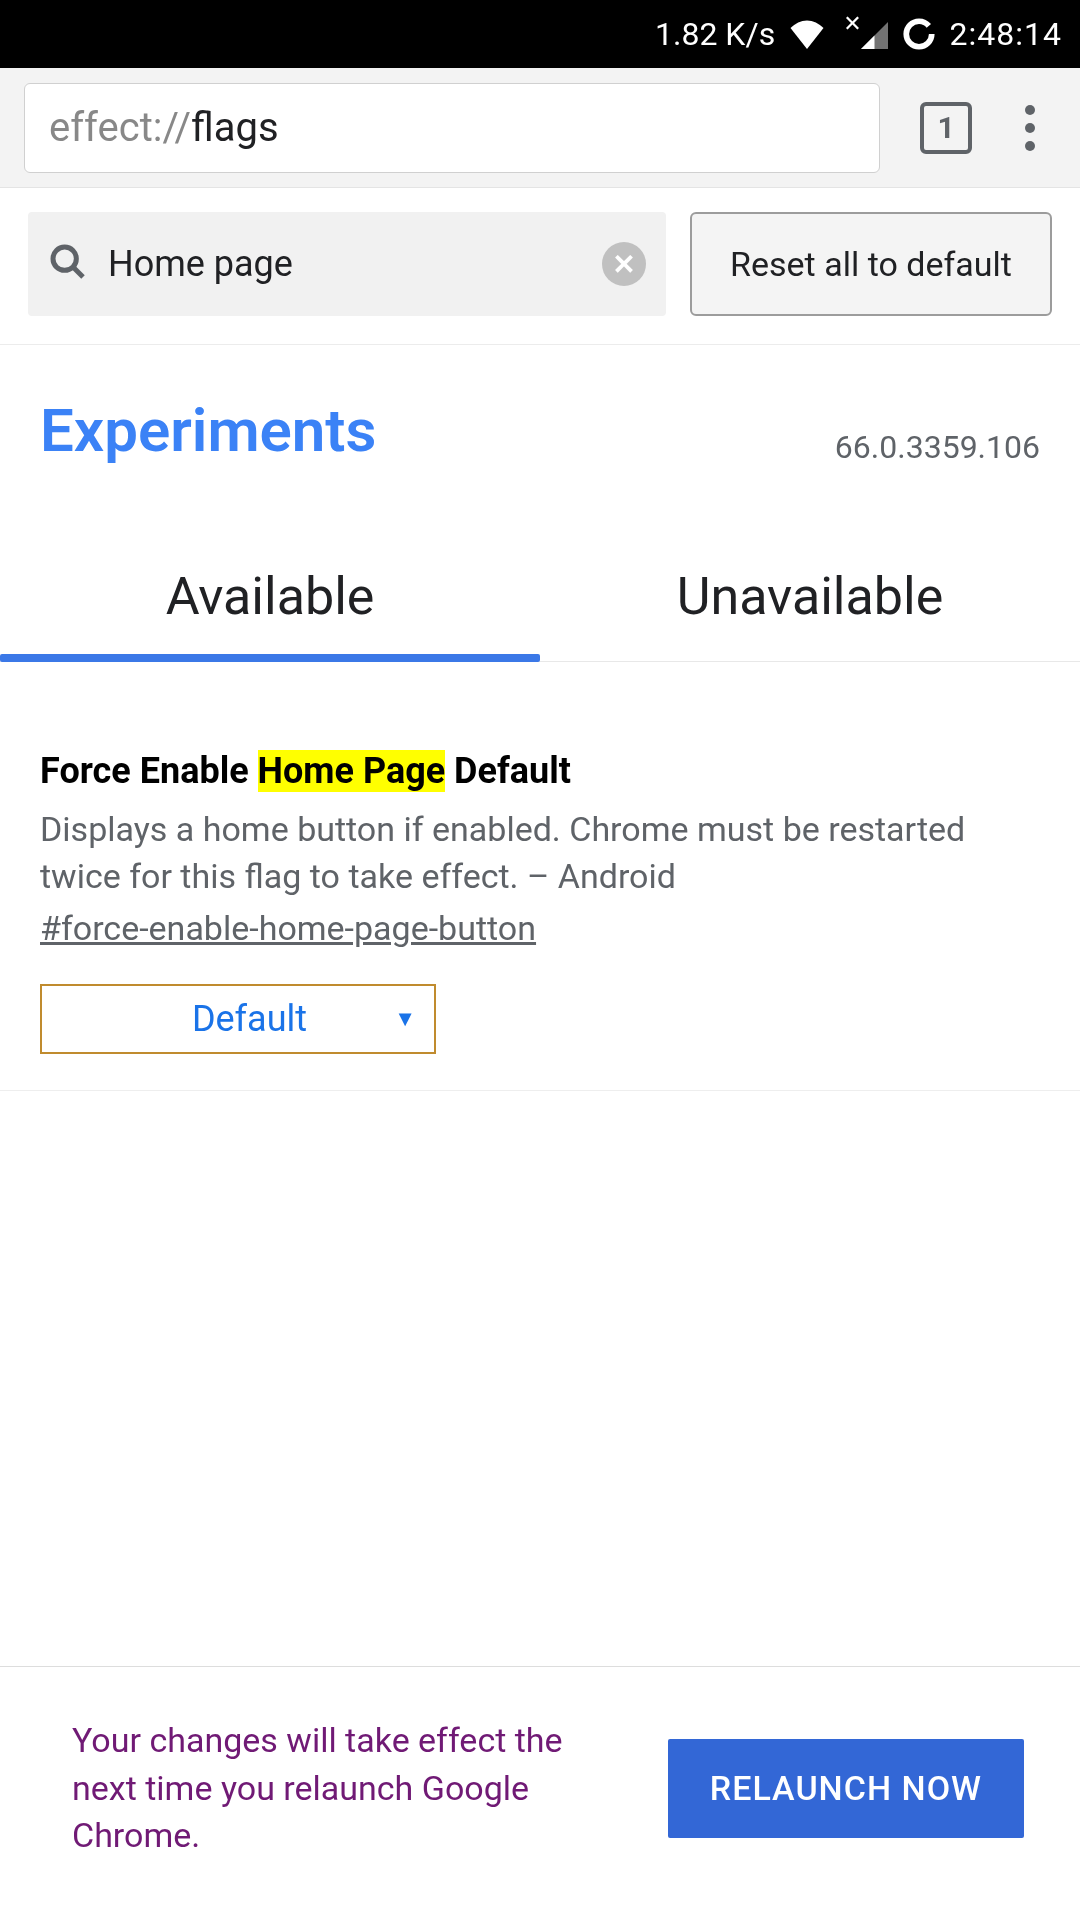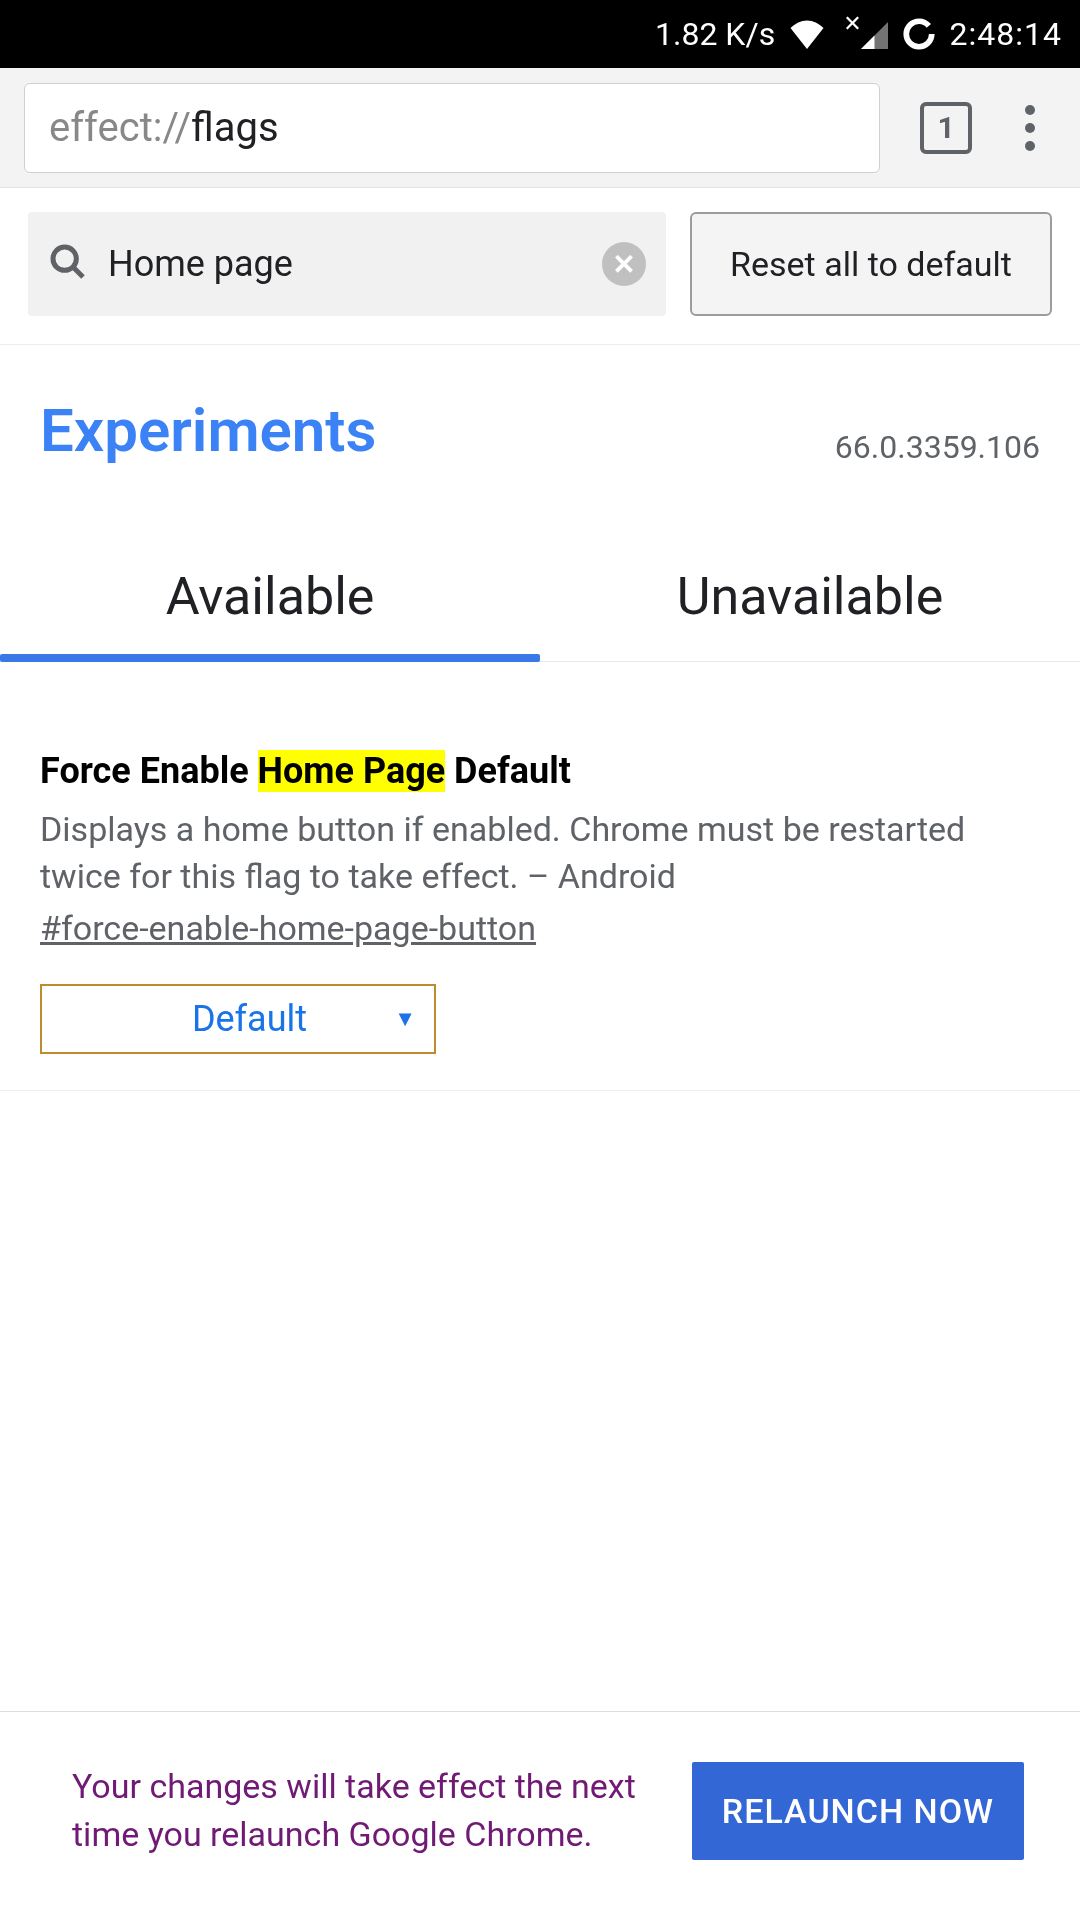--- a/index.html
+++ b/index.html
@@ -241,21 +241,21 @@
       font-size: 34px;
       color: #701a75;
       line-height: 1.4;
     }
     .relaunch-btn {
       background: #3367d6;
       color: #fff;
       font-size: 34px;
       font-weight: 500;
       letter-spacing: 1px;
-      padding: 28px 30px;
+      padding: 28px 42px;
       text-align: center;
       line-height: 1.25;
       border-radius: 2px;
     }
   </style>
 </head>
 <body>
 
 <div class="statusbar">
   <span class="speed">1.82 K/s</span>

